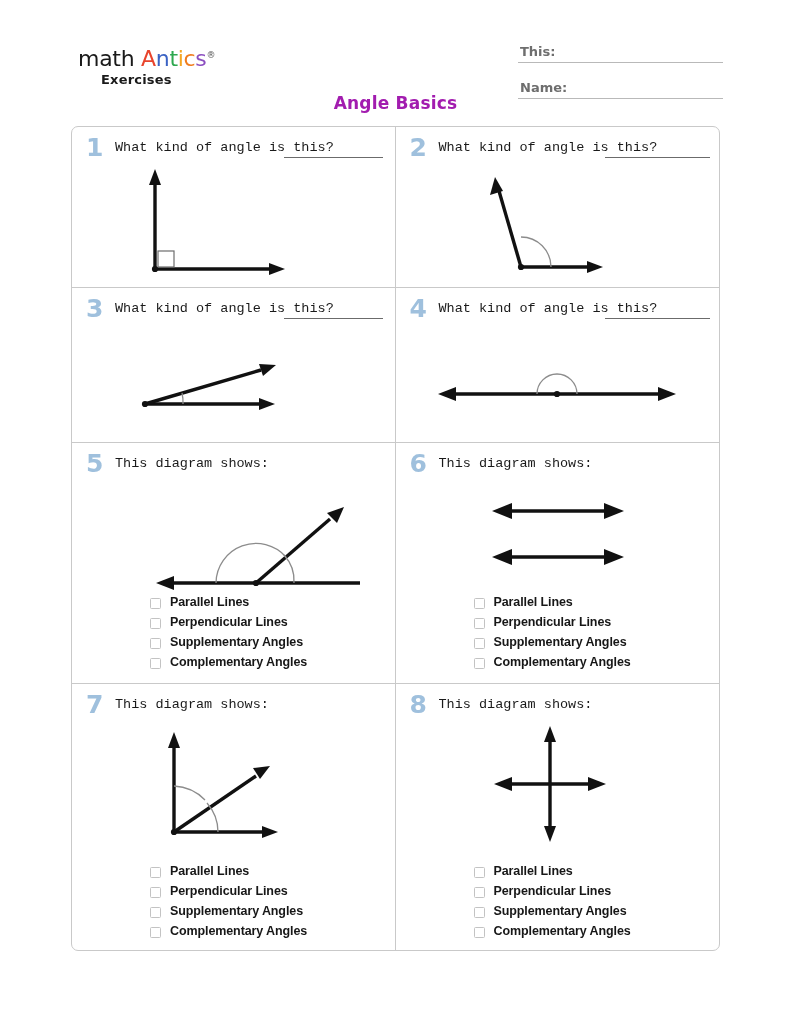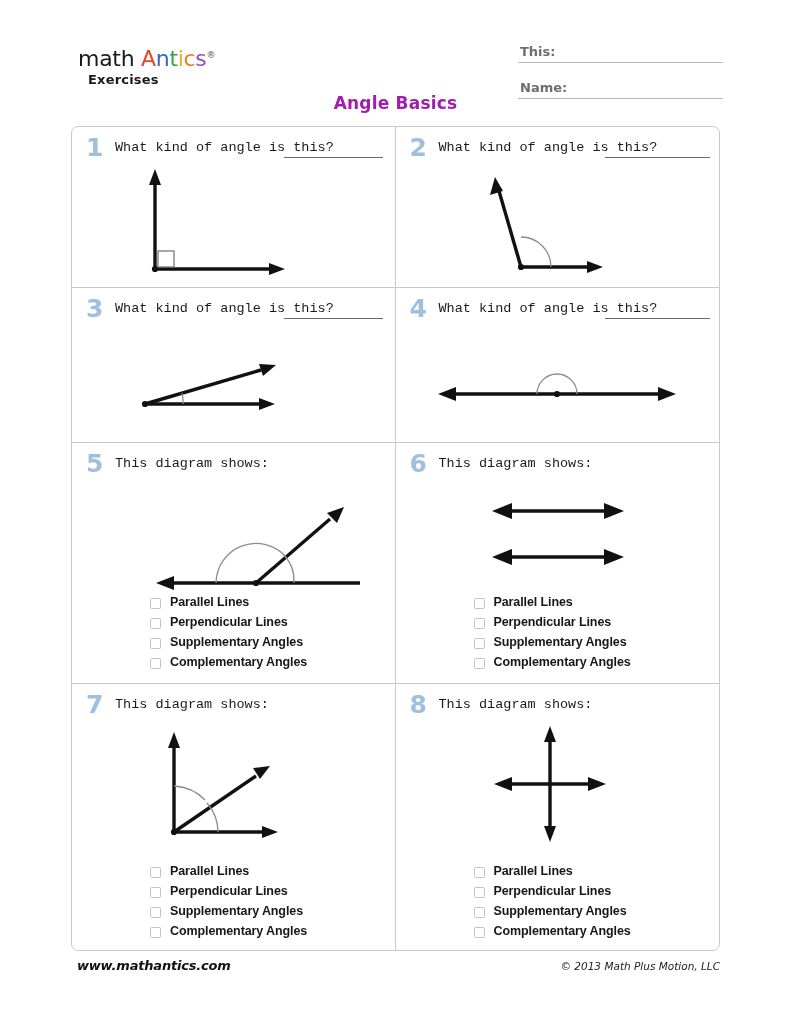--- a/index.html
+++ b/index.html
@@ -51,21 +51,21 @@
     font-size: 9px;
     color: #555;
     vertical-align: super;
   }
   .logo-sub {
     font-family: "DejaVu Sans", sans-serif;
     font-size: 13px;
     font-weight: bold;
     color: #1a1a1a;
     margin-top: 2px;
-    margin-left: 10px;
+    margin-left: 23px;
     letter-spacing: 0.2px;
   }
 
   .name-date {
     position: absolute;
     left: 518px;
     top: 8px;
     width: 205px;
   }
   .nd-row {
@@ -459,18 +459,14 @@
         </div>
         <div class="choice">
           <span class="checkbox"></span>
           <span class="choice-label">Complementary Angles</span>
         </div>
       </div>
     </div>
 
   </div>
 
-  <div class="footer">
-    <div class="footer-left">www.mathantics.com</div>
-    <div class="footer-right">© 2013 Math Plus Motion, LLC</div>
-  </div>
 
 </div>
 
 </body></html>

